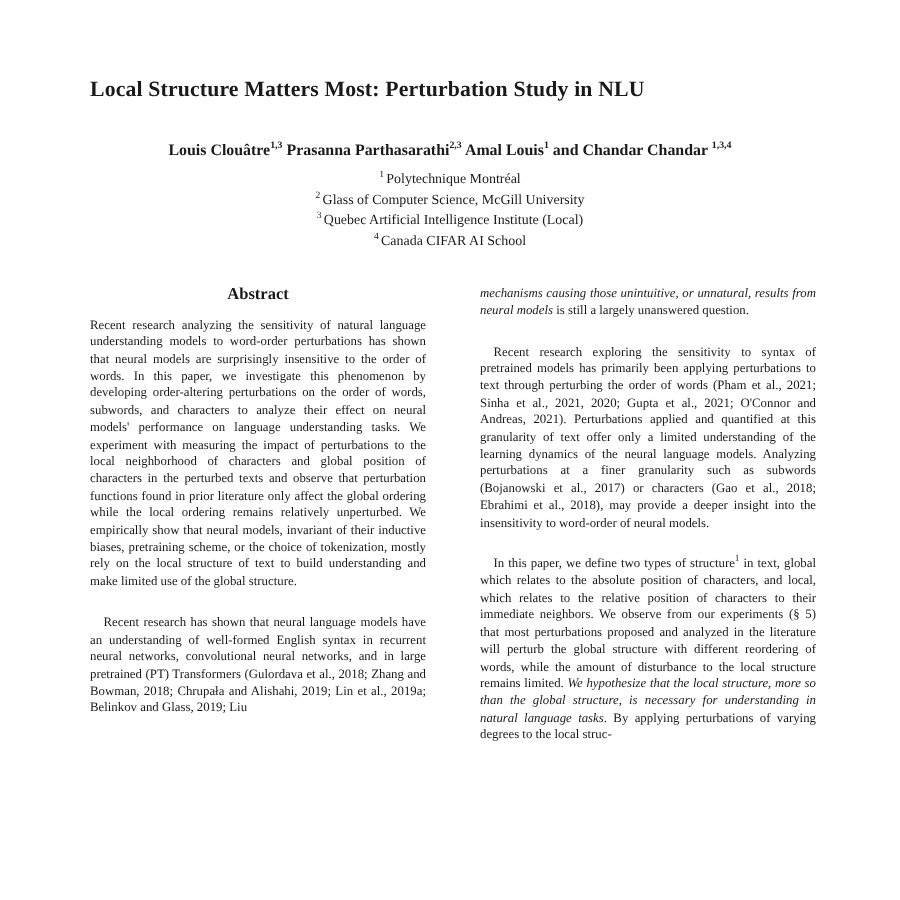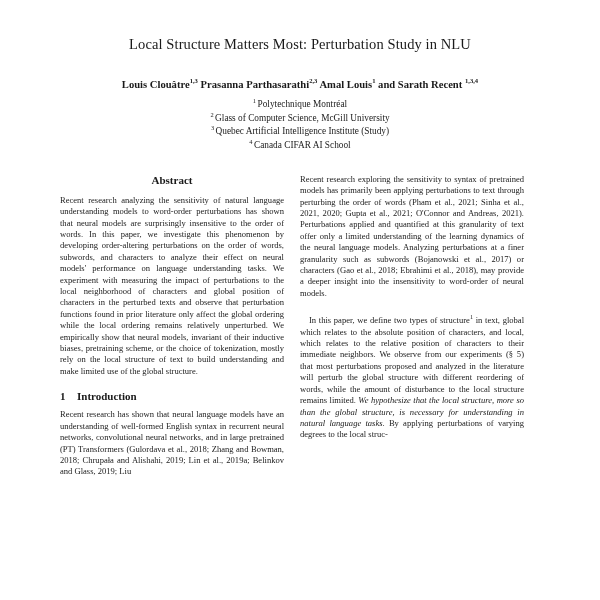--- a/index.html
+++ b/index.html
@@ -15,25 +15,24 @@
     color: #1a1a1a;
   }
   .page {
     position: relative;
     width: 600px;
     height: 600px;
     box-sizing: border-box;
     padding: 0 60px;
   }
   .title {
-    text-align: center;
     font-size: 14.5px;
-    font-weight: normal;
+    font-weight: bold;
     letter-spacing: 0.1px;
-    margin-top: 36px;
+    margin-top: 52px;
     line-height: 1.2;
   }
   .authors {
     text-align: center;
     font-size: 10.6px;
     font-weight: bold;
     margin-top: 25px;
     line-height: 1.3;
   }
   .authors sup {
@@ -53,21 +52,21 @@
     vertical-align: super;
     line-height: 0;
     margin-right: 1.5px;
   }
   .affil-line {
     white-space: nowrap;
   }
   .columns {
     display: flex;
     margin-top: 21px;
-    gap: 16px;
+    gap: 36px;
   }
   .col {
     width: 224px;
     flex: 0 0 224px;
   }
   .abstract-head {
     text-align: center;
     font-size: 11px;
     font-weight: bold;
     margin-bottom: 9px;
@@ -111,43 +110,41 @@
 
 <div class="page">
 
   <div class="title">Local Structure Matters Most: Perturbation Study in NLU</div>
 
   <div class="authors">
     <span>Louis Clouâtre</span><sup>1,3</sup>
     <span>Prasanna Parthasarathi</span><sup>2,3</sup>
     <span>Amal Louis</span><sup>1</sup>
     <span>and</span>
-    <span>Sarath Recent</span> <sup>1,3,4</sup>
+    <span>Chandar Chandar</span> <sup>1,3,4</sup>
   </div>
 
   <div class="affiliations">
     <div class="affil-line"><sup>1</sup><span>Polytechnique Montréal</span></div>
     <div class="affil-line"><sup>2</sup><span>Glass of Computer Science, McGill University</span></div>
-    <div class="affil-line"><sup>3</sup><span>Quebec Artificial Intelligence Institute (Study)</span></div>
+    <div class="affil-line"><sup>3</sup><span>Quebec Artificial Intelligence Institute (Local)</span></div>
     <div class="affil-line"><sup>4</sup><span>Canada CIFAR AI School</span></div>
   </div>
 
   <div class="columns">
 
     <div class="col">
       <div class="abstract-head">Abstract</div>
       <p class="body abstract-body">Recent research analyzing the sensitivity of natural language understanding models to word-order perturbations has shown that neural models are surprisingly insensitive to the order of words. In this paper, we investigate this phenomenon by developing order-altering perturbations on the order of words, subwords, and characters to analyze their effect on neural models' performance on language understanding tasks. We experiment with measuring the impact of perturbations to the local neighborhood of characters and global position of characters in the perturbed texts and observe that perturbation functions found in prior literature only affect the global ordering while the local ordering remains relatively unperturbed. We empirically show that neural models, invariant of their inductive biases, pretraining scheme, or the choice of tokenization, mostly rely on the local structure of text to build understanding and make limited use of the global structure.</p>
 
-      <div class="section-head">
-        <span class="num">1</span><span>Introduction</span>
-      </div>
       <p class="body">Recent research has shown that neural language models have an understanding of well-formed English syntax in recurrent neural networks, convolutional neural networks, and in large pretrained (PT) Transformers (Gulordava et al., 2018; Zhang and Bowman, 2018; Chrupała and Alishahi, 2019; Lin et al., 2019a; Belinkov and Glass, 2019; Liu</p>
     </div>
 
     <div class="col">
+      <p class="body"><span class="ital">mechanisms causing those unintuitive, or unnatural, results from neural models</span><span> is still a largely unanswered question.</span></p>
 
       <p class="body">Recent research exploring the sensitivity to syntax of pretrained models has primarily been applying perturbations to text through perturbing the order of words (Pham et al., 2021; Sinha et al., 2021, 2020; Gupta et al., 2021; O'Connor and Andreas, 2021). Perturbations applied and quantified at this granularity of text offer only a limited understanding of the learning dynamics of the neural language models. Analyzing perturbations at a finer granularity such as subwords (Bojanowski et al., 2017) or characters (Gao et al., 2018; Ebrahimi et al., 2018), may provide a deeper insight into the insensitivity to word-order of neural models.</p>
 
       <p class="body"><span>In this paper, we define two types of structure</span><sup class="fn">1</sup><span> in text, global which relates to the absolute position of characters, and local, which relates to the relative position of characters to their immediate neighbors. We observe from our experiments (§ 5) that most perturbations proposed and analyzed in the literature will perturb the global structure with different reordering of words, while the amount of disturbance to the local structure remains limited. </span><span class="ital">We hypothesize that the local structure, more so than the global structure, is necessary for understanding in natural language tasks</span><span>. By applying perturbations of varying degrees to the local struc-</span></p>
     </div>
 
   </div>
 </div>
 
 </body></html>

